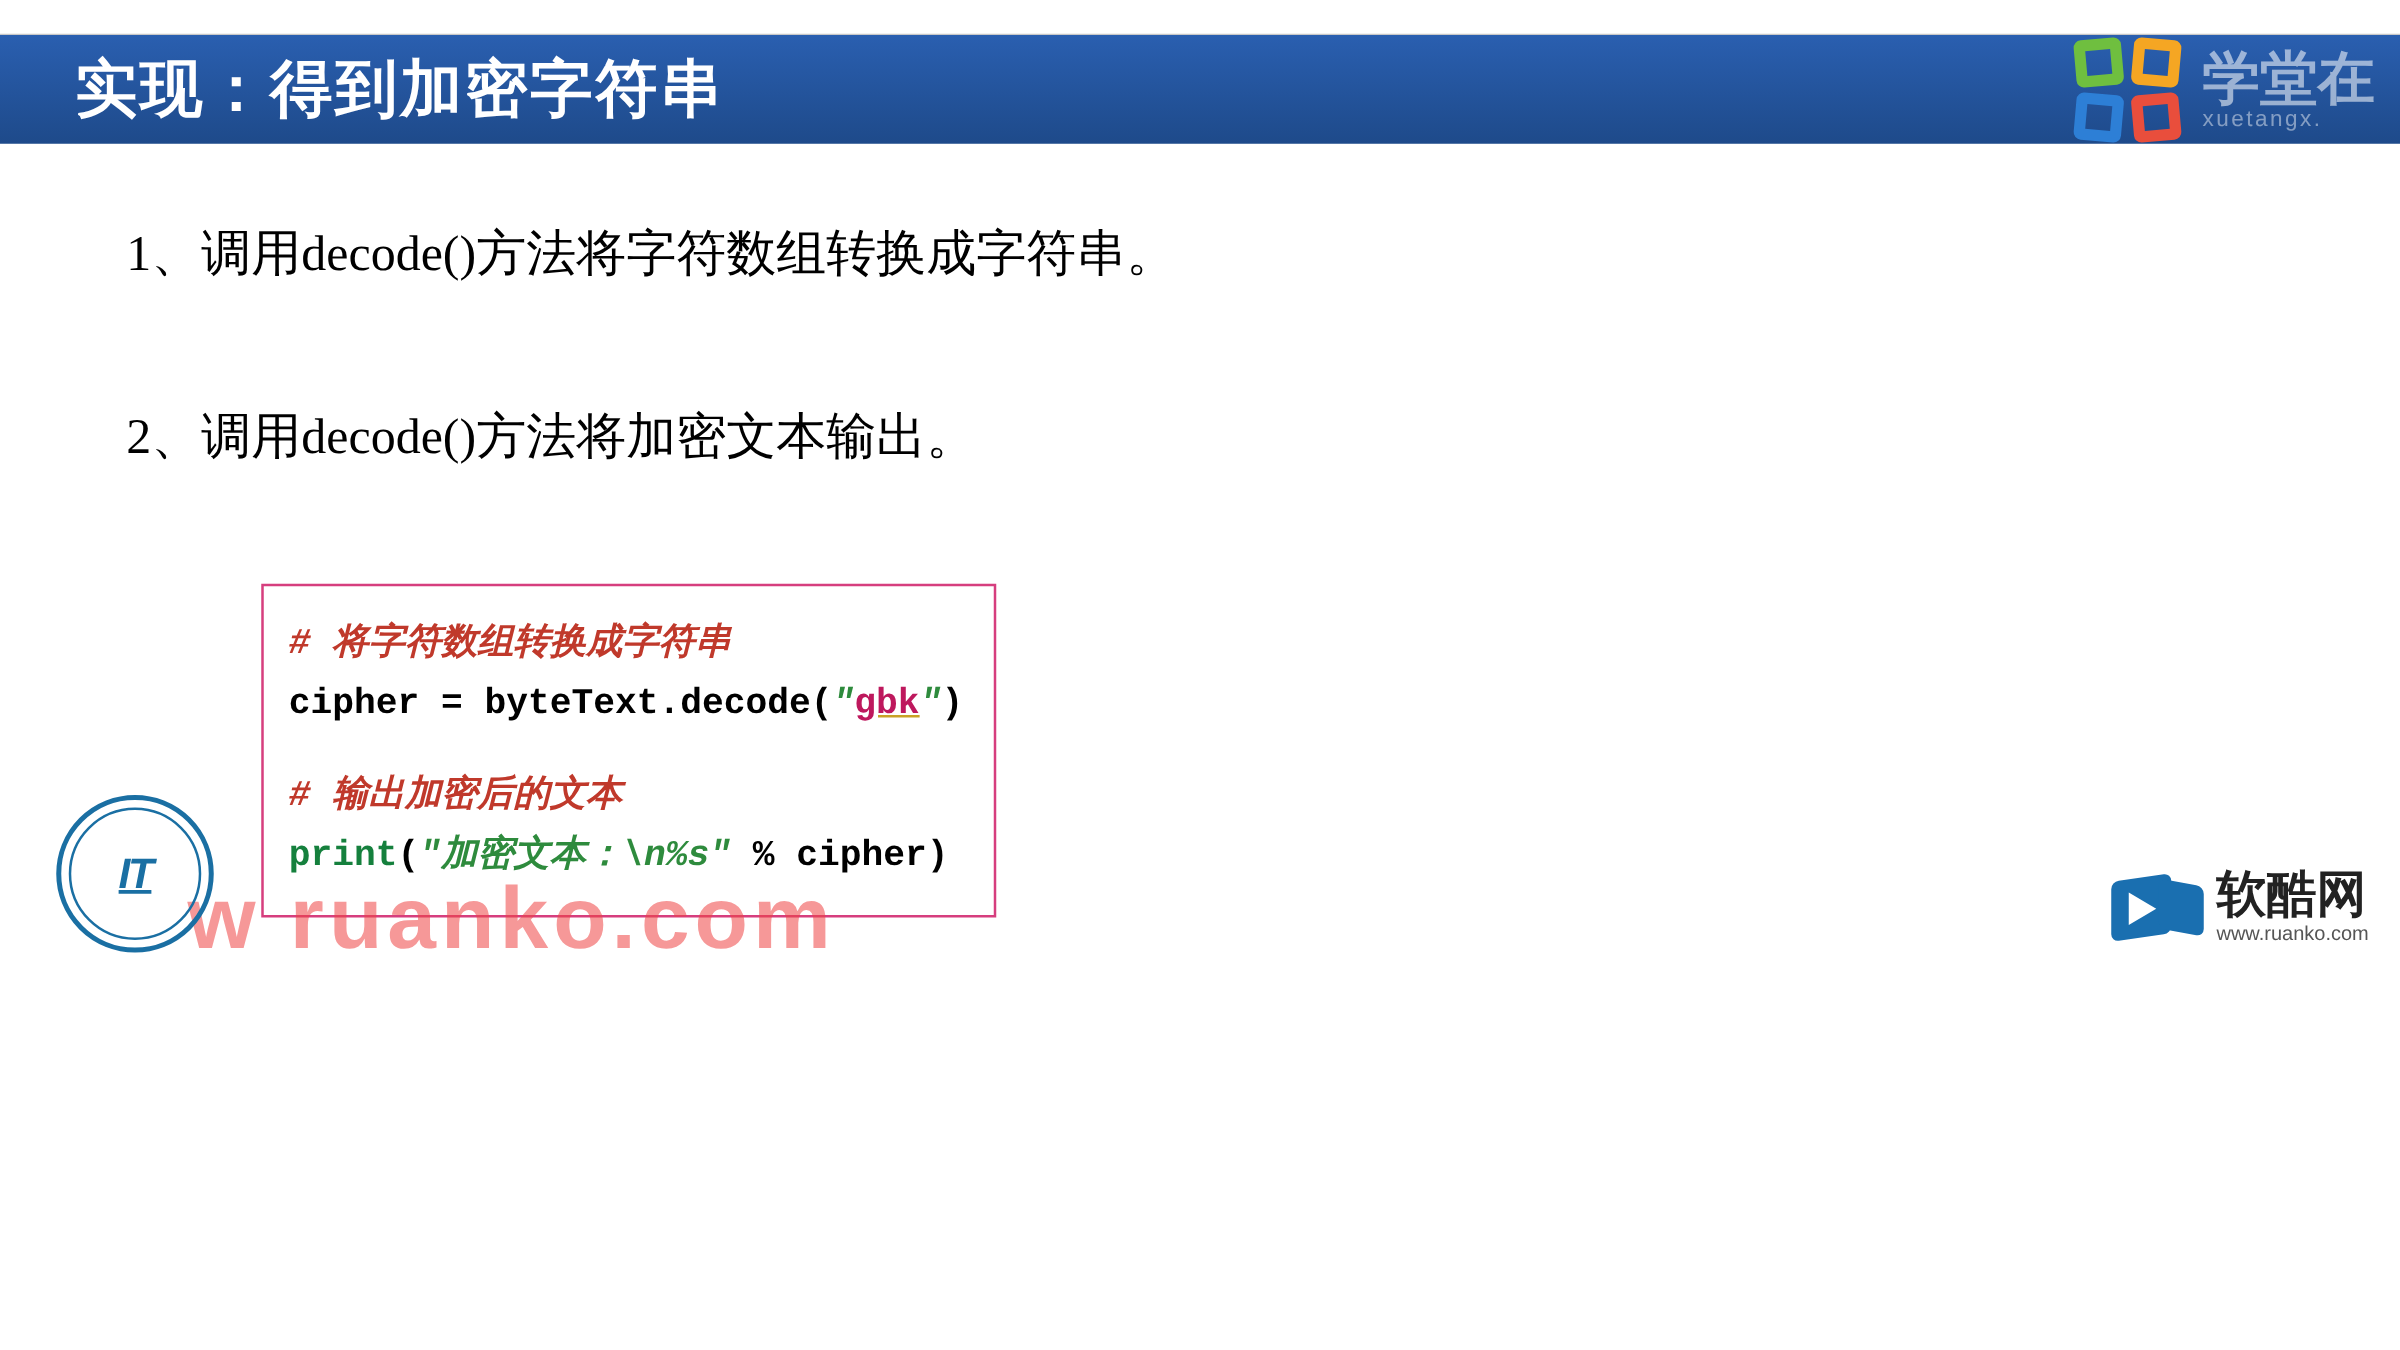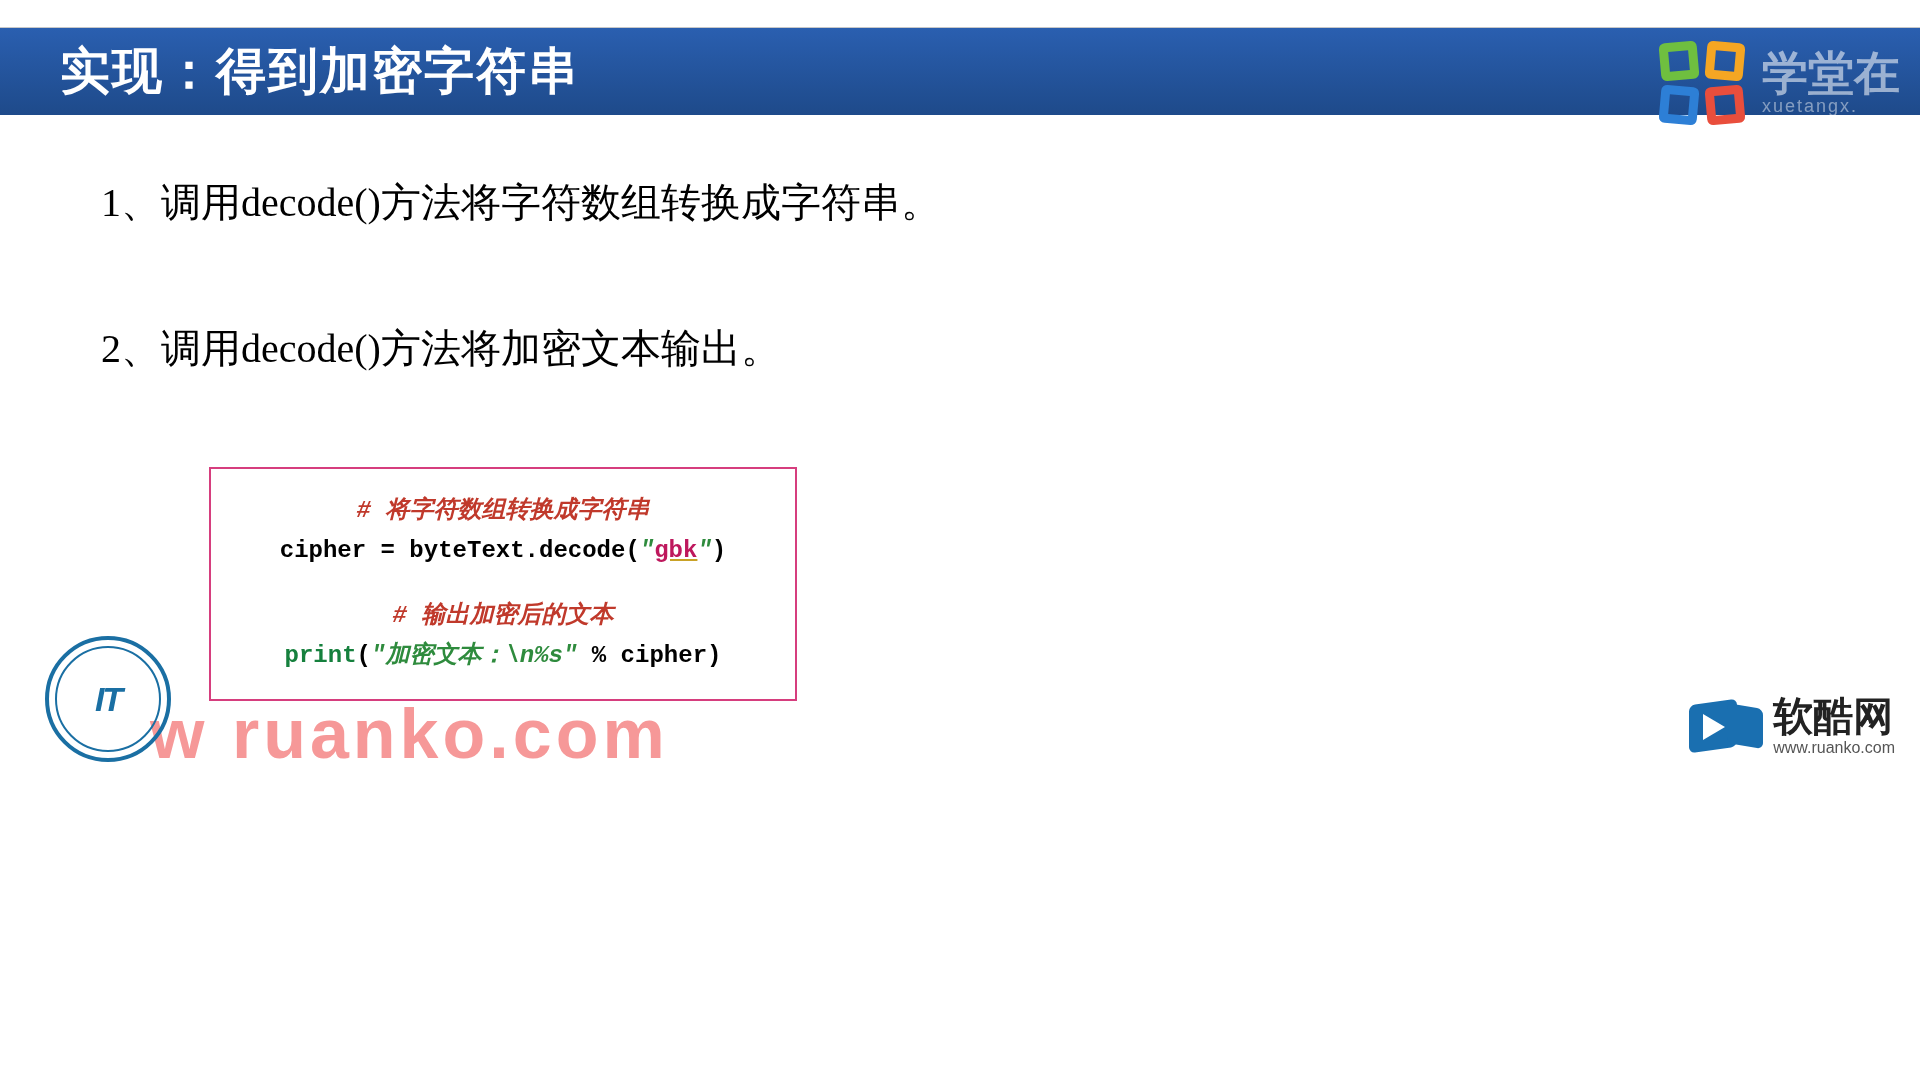--- a/index.html
+++ b/index.html
@@ -37,21 +37,21 @@
   .header-title {
     color: #ffffff;
     font-size: 50px;
     font-weight: bold;
     letter-spacing: 2px;
   }
 
   .logo-xuetang {
     position: absolute;
     right: 0;
-    top: 12px;
+    top: 1px;
     height: 87px;
     display: flex;
     align-items: center;
     gap: 10px;
     padding-right: 20px;
   }
 
   .logo-squares {
     width: 92px;
     height: 84px;
@@ -100,25 +100,24 @@
     font-family: "Times New Roman", serif;
   }
 
   .code-box {
     margin-left: 108px;
     margin-top: 40px;
     width: 588px;
     border: 2px solid #d63e7e;
     padding: 22px 20px 24px 20px;
     font-family: "Consolas", "Courier New", monospace;
-    font-size: 24px;
+    font-size: 29px;
     line-height: 1.65;
     font-weight: bold;
     box-sizing: border-box;
-    text-align: center;
   }
 
   .code-box .comment { color: #c0392b; font-style: italic; }
   .code-box .plain   { color: #000000; }
   .code-box .keyword { color: #15803d; }
   .code-box .string  { color: #2e8b3d; font-style: italic; }
   .code-box .string-u{ color: #be185d; text-decoration: underline; text-decoration-color:#c9a227; }
 
   .code-block-space {
     height: 26px;
@@ -154,20 +153,21 @@
     justify-content:center;
   }
 
   .edu-logo .it-text {
     font-family: Arial, sans-serif;
     font-size: 34px;
     font-weight: bold;
     font-style: italic;
     color: #1a6fa3;
     letter-spacing: -2px;
+    text-decoration: underline;
   }
 
   .watermark {
     position: absolute;
     left: 150px;
     bottom: 10px;
     font-size: 70px;
     color: #ef4444;
     font-family: Arial, sans-serif;
     letter-spacing: 4px;

